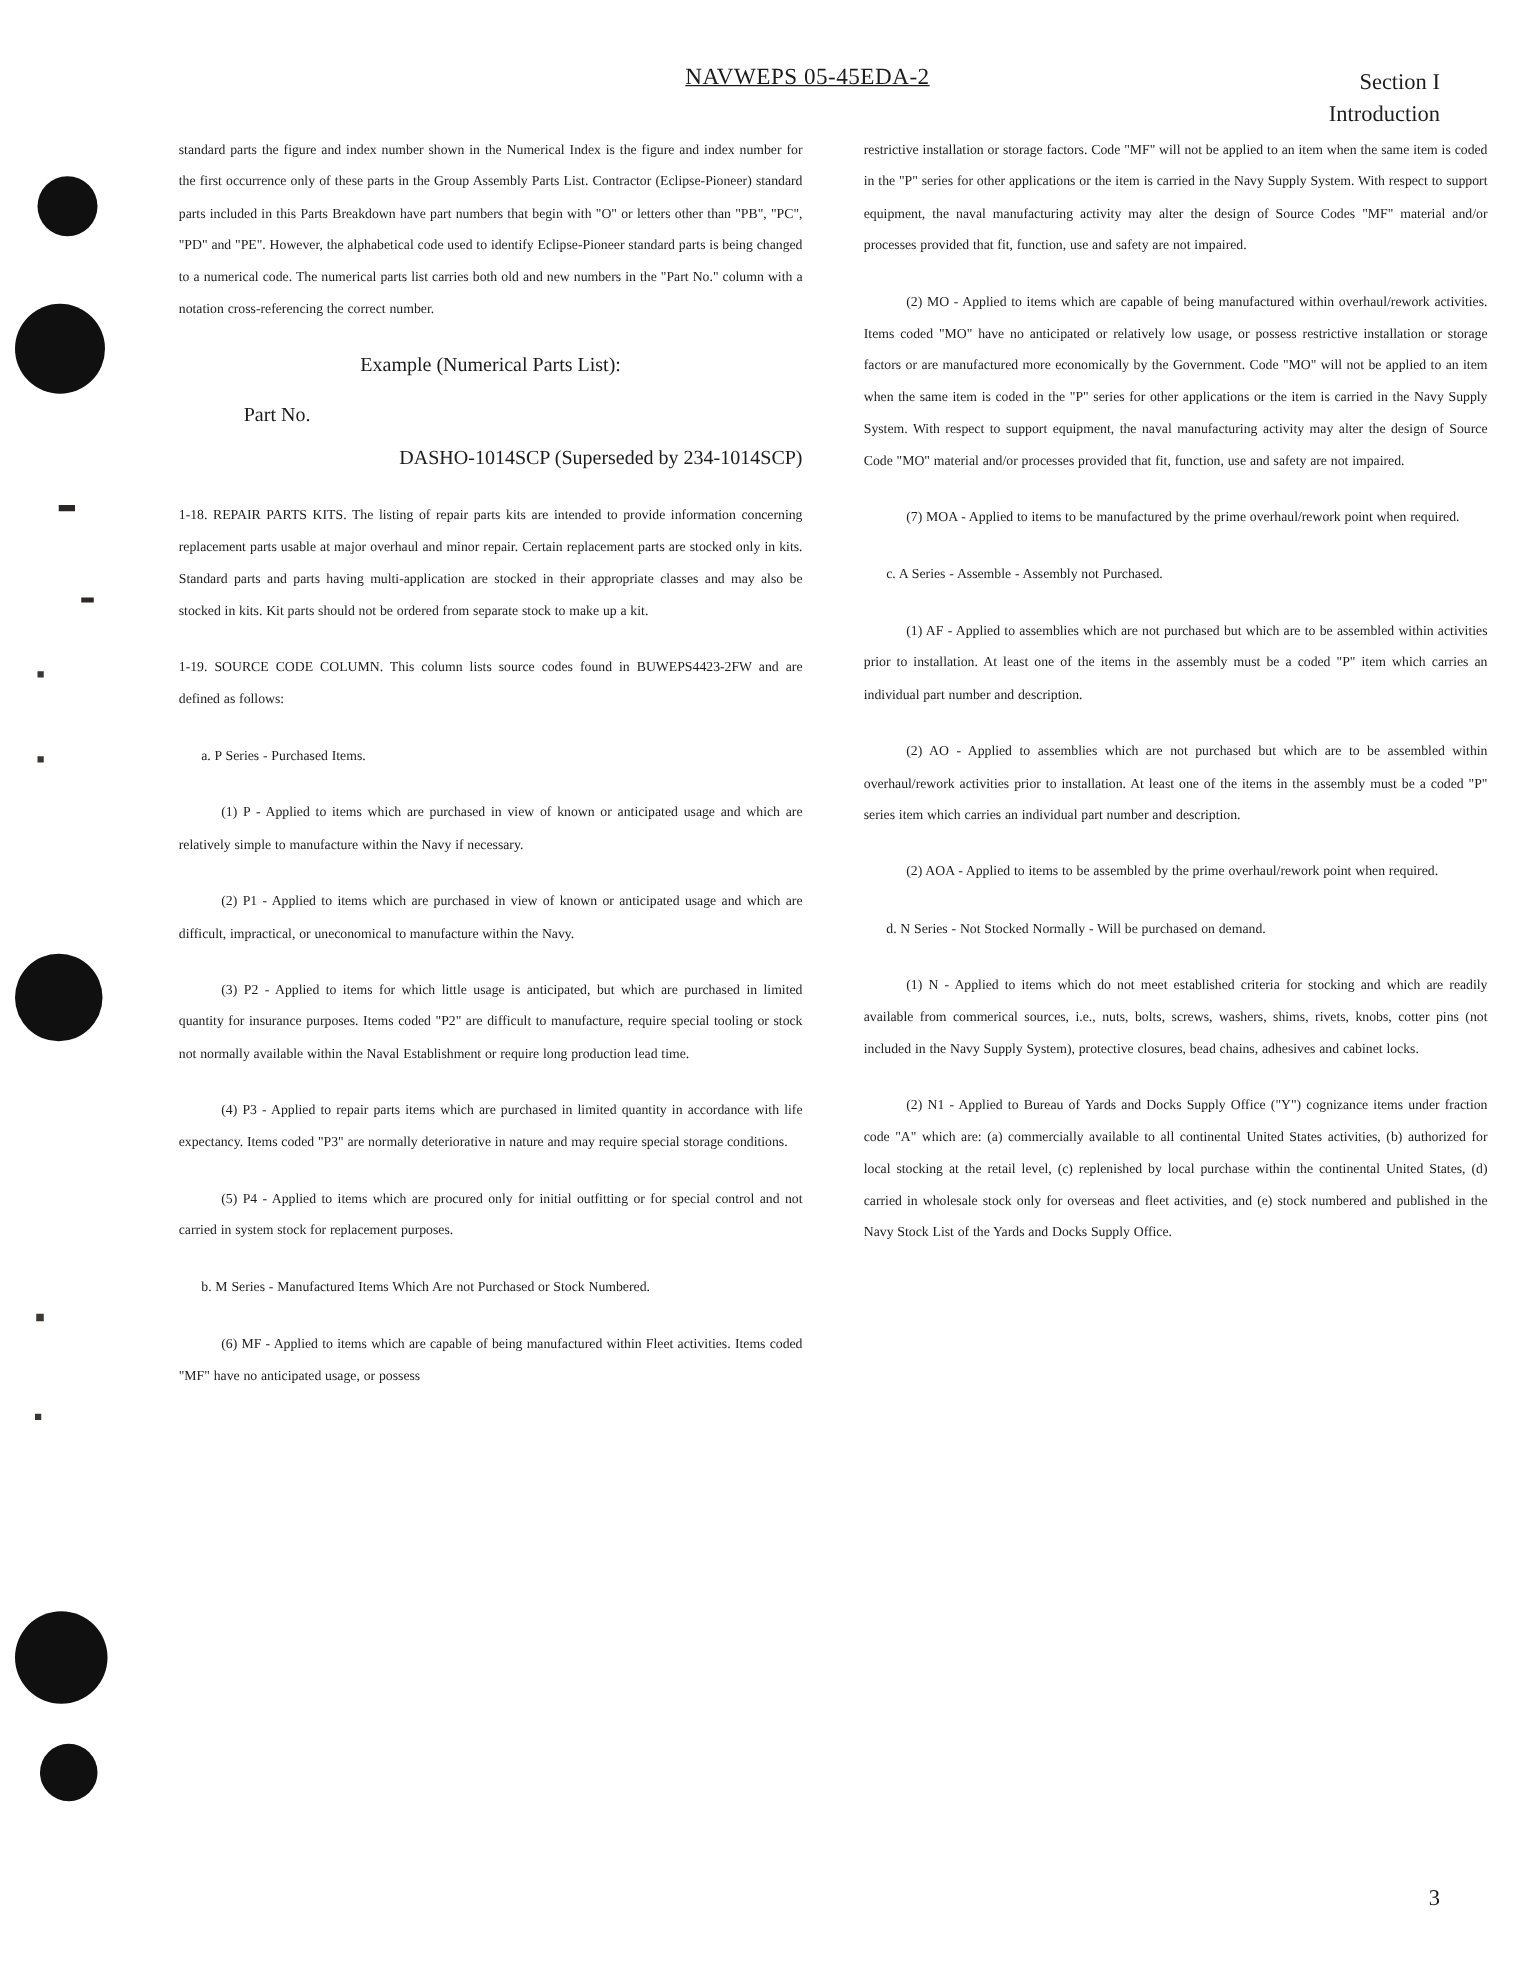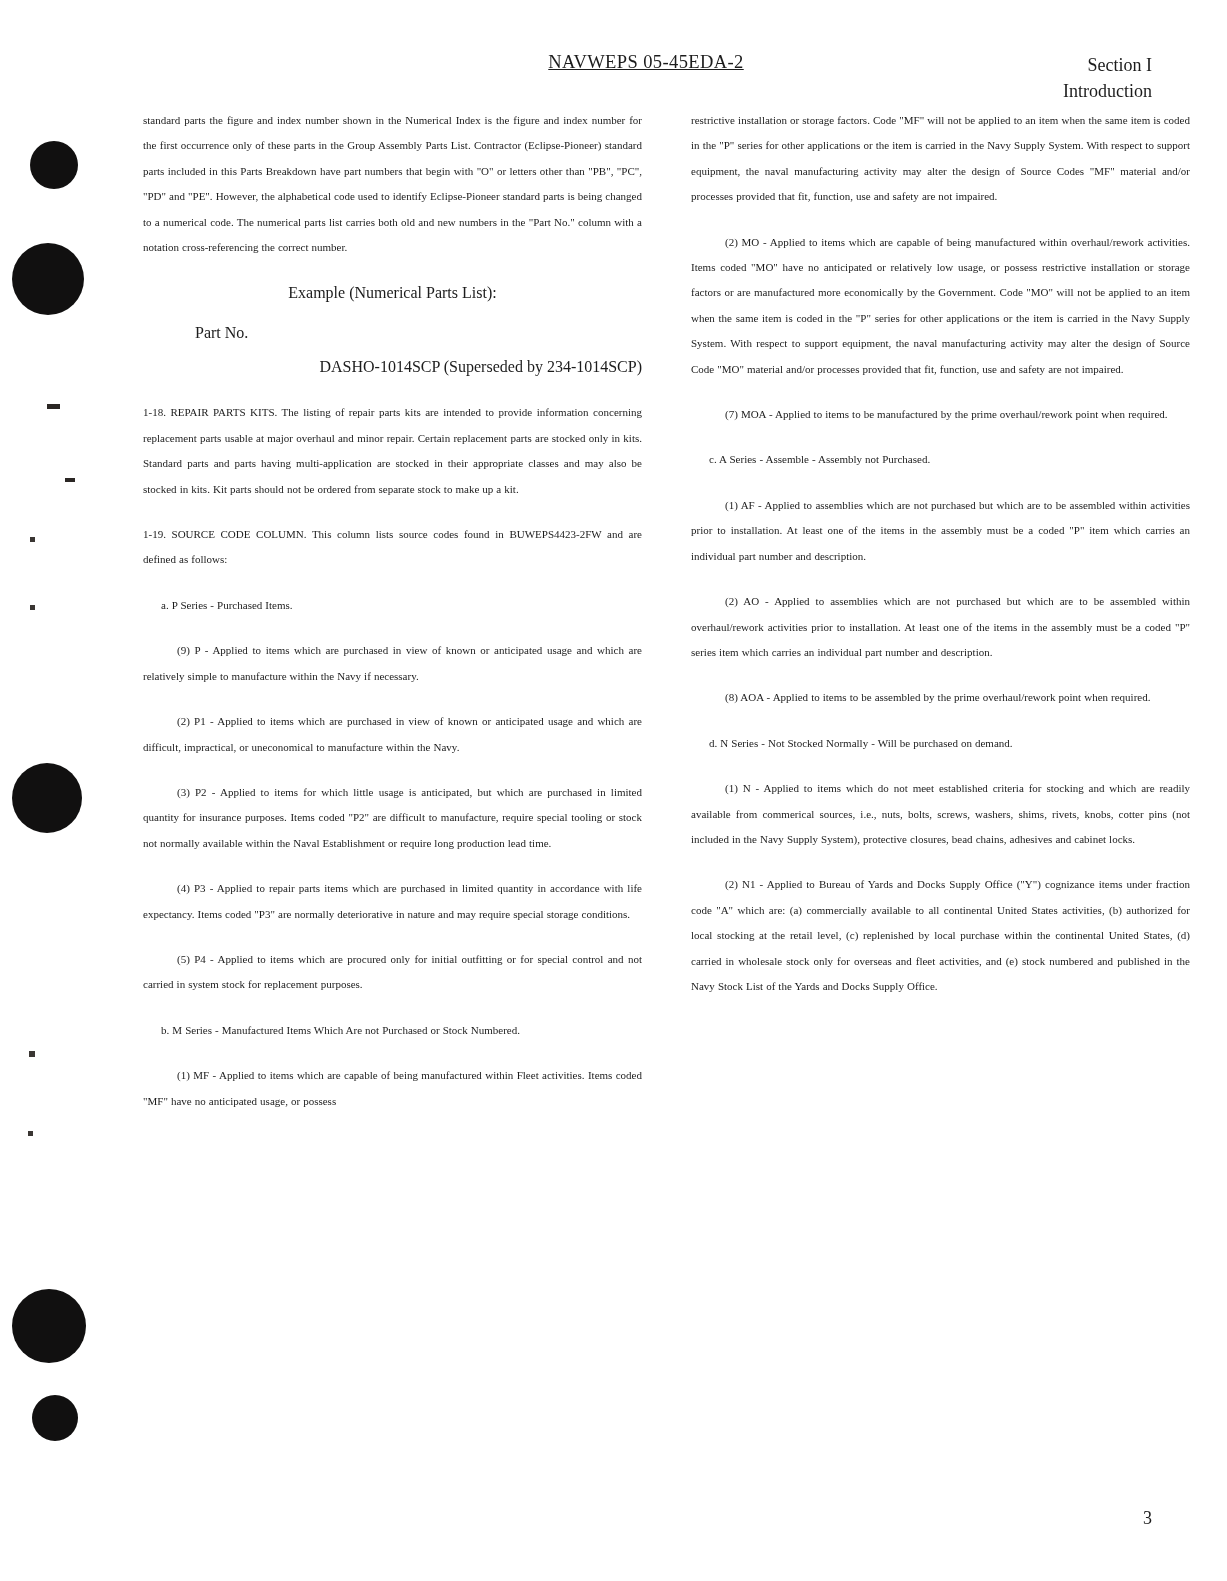--- a/index.html
+++ b/index.html
@@ -119,36 +119,36 @@
 
   <div class="columns">
     <div class="col col-left" id="col-left">
         <p class="para">standard parts the figure and index number shown in the Numerical Index is the figure and index number for the first occurrence only of these parts in the Group Assembly Parts List.  Contractor (Eclipse-Pioneer) standard parts included in this Parts Breakdown have part numbers that begin with "O" or letters other than "PB", "PC", "PD" and "PE".  However, the alphabetical code used to identify Eclipse-Pioneer standard parts is being changed to a numerical code. The numerical parts list carries both old and new numbers in the "Part No." column with a notation cross-referencing the correct number.</p>
         <p class="example-head">Example (Numerical Parts List):</p>
         <p class="partno">Part No.</p>
         <p class="partnum">DASHO-1014SCP      (Superseded by 234-1014SCP)</p>
         <p class="para">1-18.  REPAIR PARTS KITS.  The listing of repair parts kits are intended to provide information concerning replacement parts usable at major overhaul and minor repair.  Certain replacement parts are stocked only in kits.  Standard parts and parts having multi-application are stocked in their appropriate classes and may also be stocked in kits.  Kit parts should not be ordered from separate stock to make up a kit.</p>
         <p class="para">1-19.  SOURCE CODE COLUMN.  This column lists source codes found in BUWEPS4423-2FW and are defined as follows:</p>
         <p class="para indent-sm">a.  P Series - Purchased Items.</p>
-        <p class="para indent">(9)  P - Applied to items which are purchased in view of known or anticipated usage and which are relatively simple to manufacture within the Navy if necessary.</p>
+        <p class="para indent">(1)  P - Applied to items which are purchased in view of known or anticipated usage and which are relatively simple to manufacture within the Navy if necessary.</p>
         <p class="para indent">(2)  P1 - Applied to items which are purchased in view of known or anticipated usage and which are difficult, impractical, or uneconomical to manufacture within the Navy.</p>
         <p class="para indent">(3)  P2 - Applied to items for which little usage is anticipated, but which are purchased in limited quantity for insurance purposes.  Items coded "P2" are difficult to manufacture, require special tooling or stock not normally available within the Naval Establishment or require long production lead time.</p>
         <p class="para indent">(4)  P3 - Applied to repair parts items which are purchased in limited quantity in accordance with life expectancy.  Items coded "P3" are normally deteriorative in nature and may require special storage conditions.</p>
         <p class="para indent">(5)  P4 - Applied to items which are procured only for initial outfitting or for special control and not carried in system stock for replacement purposes.</p>
         <p class="para indent-sm">b.  M Series - Manufactured Items Which Are not Purchased or Stock Numbered.</p>
-        <p class="para indent">(1)  MF - Applied to items which are capable of being manufactured within Fleet activities.  Items coded "MF" have no anticipated usage, or possess</p>
+        <p class="para indent">(6)  MF - Applied to items which are capable of being manufactured within Fleet activities.  Items coded "MF" have no anticipated usage, or possess</p>
       </div>
     <div class="col col-right" id="col-right">
         <p class="para">restrictive installation or storage factors.  Code "MF" will not be applied to an item when the same item is coded in the "P" series for other applications or the item is carried in the Navy Supply System.   With respect to support equipment, the naval manufacturing activity may alter the design of Source Codes "MF" material and/or processes provided that fit, function, use and safety are not impaired.</p>
         <p class="para indent">(2)  MO - Applied to items which are capable of being manufactured within overhaul/rework activities. Items coded "MO" have no anticipated or relatively low usage, or possess restrictive installation or storage factors or are manufactured more economically by the Government.  Code "MO" will not be applied to an item when the same item is coded in the "P" series for other applications or the item is carried in the Navy Supply System.  With respect to support equipment, the naval manufacturing activity may alter the design of Source Code "MO" material and/or processes provided that fit, function, use and safety are not impaired.</p>
         <p class="para indent">(7)  MOA - Applied to items to be manufactured by the prime overhaul/rework point when required.</p>
         <p class="para indent-sm">c.  A Series - Assemble - Assembly not Purchased.</p>
         <p class="para indent">(1)  AF - Applied to assemblies which are not purchased but which are to be assembled within activities prior to installation. At least one of the items in the assembly must be a coded "P" item which carries an individual part number and description.</p>
         <p class="para indent">(2)  AO - Applied to assemblies which are not purchased but which are to be assembled within overhaul/rework activities prior to installation.  At least one of the items in the assembly must be a coded "P" series item which carries an individual part number and description.</p>
-        <p class="para indent">(8)  AOA - Applied to items to be assembled by the prime overhaul/rework point when required.</p>
+        <p class="para indent">(2)  AOA - Applied to items to be assembled by the prime overhaul/rework point when required.</p>
         <p class="para indent-sm">d.  N Series - Not Stocked Normally - Will be purchased on demand.</p>
         <p class="para indent">(1)  N - Applied to items which do not meet established criteria for stocking and which are readily available from commerical sources, i.e., nuts, bolts, screws, washers, shims, rivets, knobs, cotter pins (not included in the Navy Supply System), protective closures, bead chains, adhesives and cabinet locks.</p>
         <p class="para indent">(2)  N1 - Applied to Bureau of Yards and Docks Supply Office ("Y") cognizance items under fraction code "A" which are: (a) commercially available to all continental United States activities, (b) authorized for local stocking at the retail level, (c) replenished by local purchase within the continental United States, (d) carried in wholesale stock only for overseas and fleet activities, and (e) stock numbered and published in the Navy Stock List of the Yards and Docks Supply Office.</p>
       </div>
   </div>
 
   <div class="page-number">3</div>
 
   <div id="artifact-layer">
       <div class="artifact" style="left: 30px; top: 141px; width: 48px; height: 48px; background: rgb(17, 16, 16);"></div>

